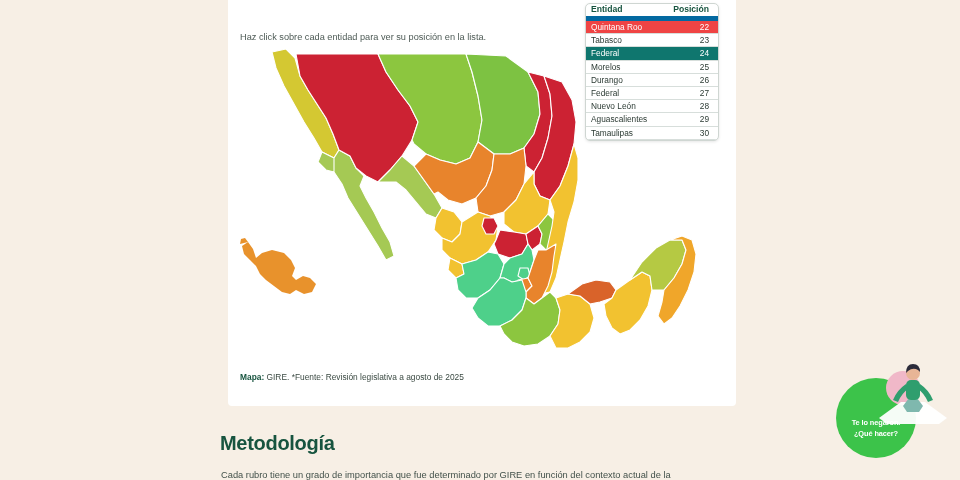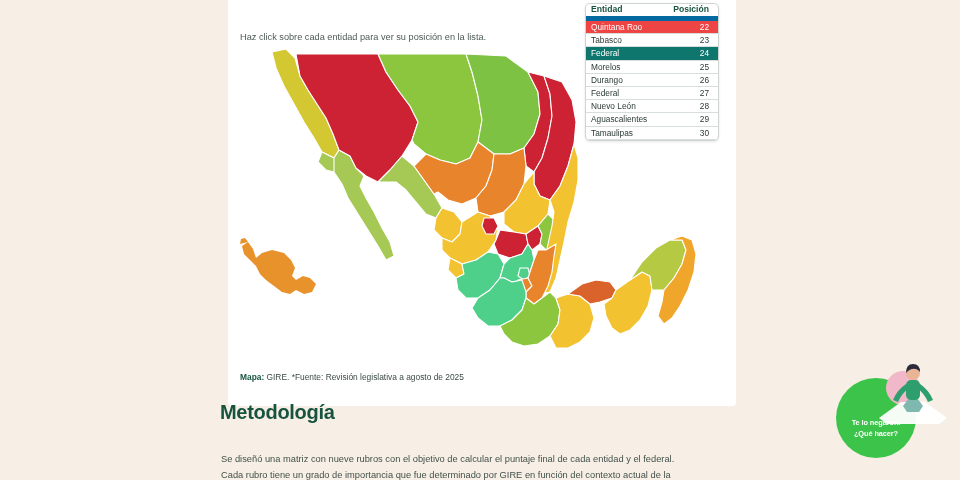--- a/index.html
+++ b/index.html
@@ -91,21 +91,21 @@
   .trow .c2 { width: 44px; text-align: right; padding-right: 4px;
               font-size: 8.3px; color: #2b3a33; }
   .trow.dark { background: #ef4444; }
   .trow.dark .c1, .trow.dark .c2 { color: #ffffff; }
   .trow.green { background: #0f766e; }
   .trow.green .c1, .trow.green .c2 { color: #ffffff; }
 
   
   .meth-title {
     position: absolute;
-    left: 220px; top: 401px;
+    left: 220px; top: 432px;
     font-size: 20px;
     font-weight: bold;
     color: #17543f;
     letter-spacing: -0.3px;
   }
   .meth-p {
     position: absolute;
     left: 221px;
     width: 512px;
     font-size: 9.3px;
@@ -275,21 +275,20 @@
         <div class="c2">30</div>
       </div>
     </div>
 
     <div class="card-foot">
       <b>Mapa:</b><span> GIRE. *Fuente: Revisión legislativa a agosto de 2025</span>
     </div>
   </div>
 
   <div class="meth-title">Metodología</div>
-  <div class="meth-p l1">Se diseñó una matriz con nueve rubros con el objetivo de calcular el puntaje final de cada entidad y el federal.</div>
   <div class="meth-p l2">Cada rubro tiene un grado de importancia que fue determinado por GIRE en función del contexto actual de la</div>
 
   <div class="badge">
     <div class="badge-txt">
       <div>Te lo negaron.</div>
       <div>¿Qué hacer?</div>
     </div>
   </div>
   <div class="badge-art">
     <svg viewBox="0 0 80 66" xmlns="http://www.w3.org/2000/svg">

